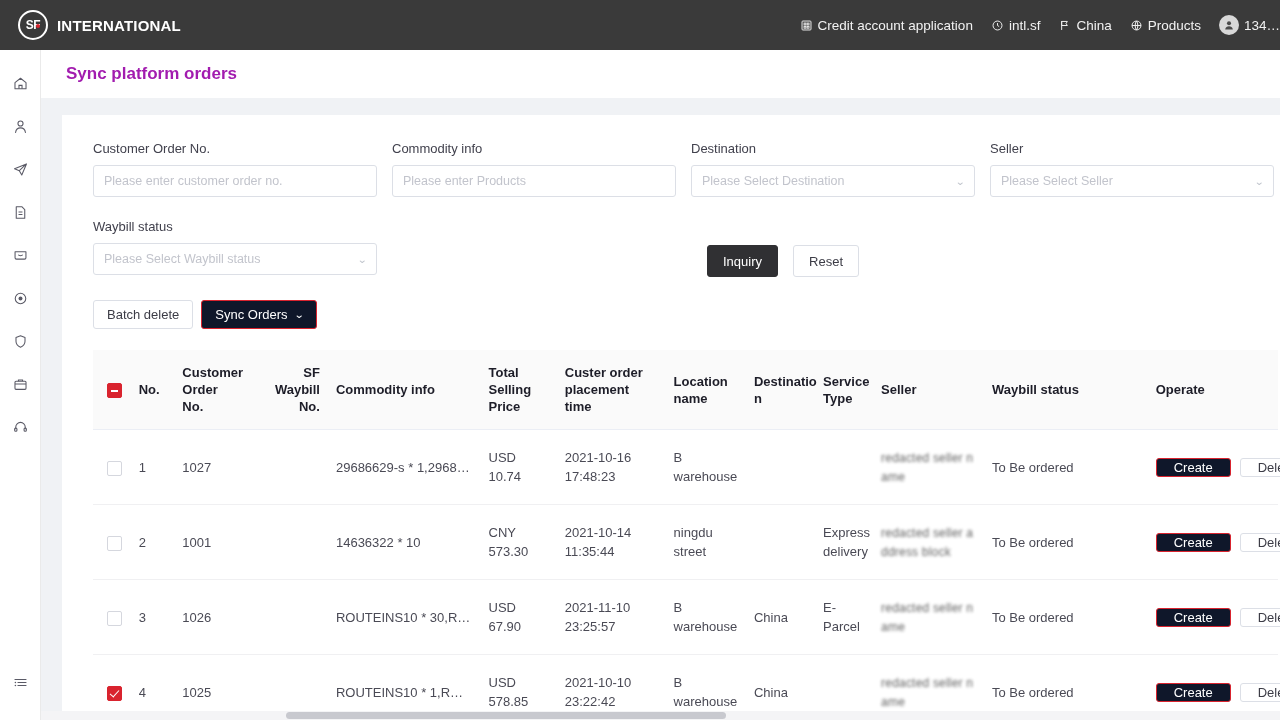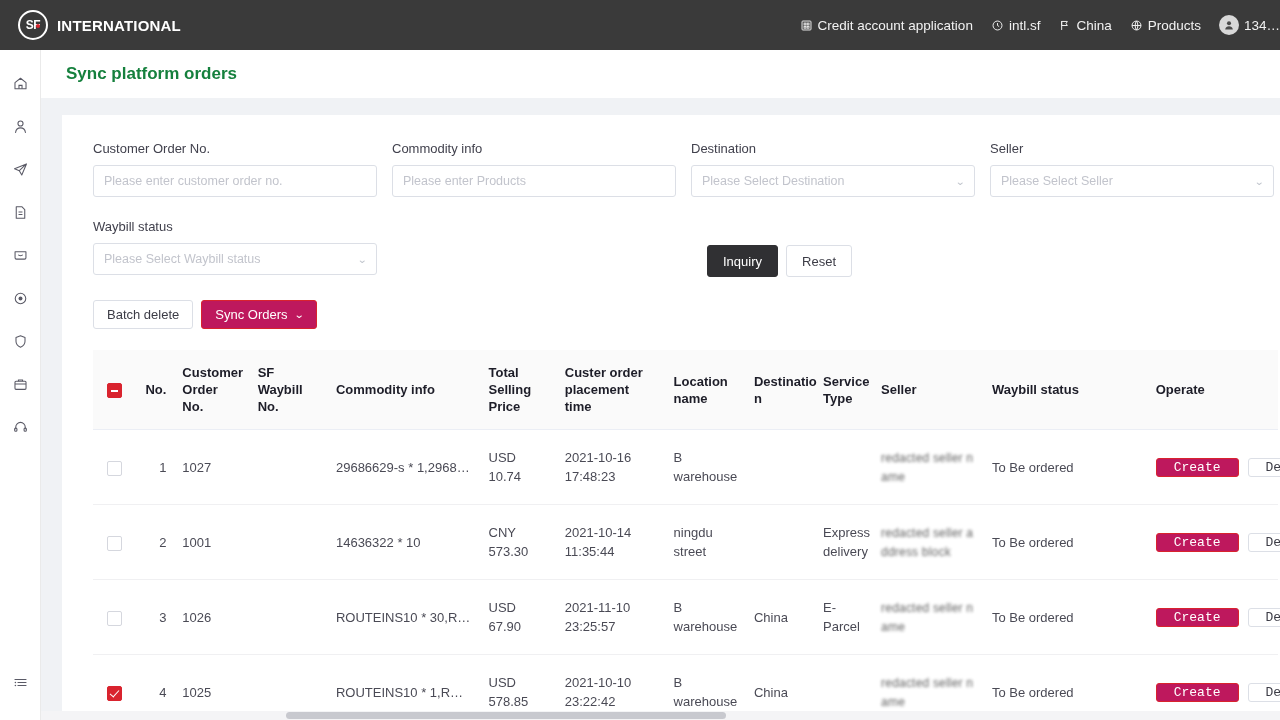--- a/index.html
+++ b/index.html
@@ -60,21 +60,21 @@
     color: #5a5a66; cursor: pointer;
   }
   .side-bottom { margin-top: auto; margin-bottom: 14px; }
   
   .page-header {
     position: absolute; top: 50px; left: 41px; width: 1239px; height: 48px;
     background: #ffffff;
     display: flex; align-items: center;
   }
   .page-title {
-    font-size: 17px; font-weight: 700; color: #15803d; margin-left: 25px;
+    font-size: 17px; font-weight: 700; color: #a21caf; margin-left: 25px;
   }
   
   .content {
     position: absolute; top: 98px; left: 41px; width: 1239px; height: 622px;
     background: #f0f2f5; padding: 17px 0 0 21px;
     overflow: hidden;
   }
   .panel {
     width: 1239px; min-height: 605px; background: #ffffff;
     padding: 26px 0 0 31px;
@@ -105,44 +105,44 @@
   }
   .daterange .to { color: #5a5a66; font-size: 12.5px; }
   .dr-seg { flex: 1; text-align: center; }
   .btn {
     height: 32px; border-radius: 3px; font-size: 13px; cursor: pointer;
     display: inline-flex; align-items: center; justify-content: center;
     border: 1px solid #dcdfe6; background: #fff; color: #3c3c46;
     padding: 0 15px; white-space: nowrap;
   }
   .btn-dark { background: #303033; border-color: #303033; color: #fff; font-weight: 400; }
-  .btn-red { background: #be185d; border-color: #d9232e; color: #fff; }
-  .btn-group-search { display: flex; gap: 8px; margin-left: 16px; margin-top: 26px; }
+  .btn-red { background: #0f172a; border-color: #d9232e; color: #fff; }
+  .btn-group-search { display: flex; gap: 15px; margin-left: 16px; margin-top: 26px; }
   
   .actions { display: flex; gap: 8px; margin-top: 23px; }
   .actions .btn { height: 29px; font-size: 13px; padding: 0 13px; }
   .dd-caret { margin-left: 7px; font-size: 10px; transform: scaleX(1.3); }
   
   .table-wrap { margin-top: 21px; width: 1195px; position: relative; }
   table { border-collapse: collapse; width: 1185px; table-layout: fixed; }
   thead th {
     background: #fafafa; text-align: left; vertical-align: middle;
     font-size: 13px; font-weight: 700; color: #1d1d28;
     padding: 14px 8px; border-bottom: 1px solid #ebeef5;
     height: 72px; line-height: 17px;
   }
   tbody td {
     font-size: 13px; color: #4a4a55; padding: 12px 8px;
     border-bottom: 1px solid #f0f0f2; vertical-align: middle;
     line-height: 19px; height: 75px;
   }
   .c-check { width: 37px; padding-left: 14px !important; }
-  .c-no { width: 43px; text-align: right; }
+  .c-no { width: 43px; }
   .c-cust { width: 74px; }
-  .c-sf { width: 77px; }
+  .c-sf { width: 77px; text-align: right; }
   .c-comm { width: 150px; }
   .c-price { width: 75px; }
   .c-time { width: 107px; }
   .c-loc { width: 79px; }
   .c-dest { width: 68px; }
   .c-svc { width: 57px; }
   .c-seller { width: 109px; }
   .c-status { width: 161px; }
   .c-op { width: 128px; }
   .cb {
@@ -164,21 +164,21 @@
     content: ""; position: absolute; left: 3px; top: 6px;
     width: 7px; height: 2px; background: #fff;
   }
   .blur-txt {
     filter: blur(1.7px);
     color: #555; font-size: 12px; line-height: 16px;
     user-select: none; opacity: 0.92; letter-spacing: 0.2px;
     word-break: break-all;
   }
   .op-cell { display: flex; gap: 9px; align-items: center; }
-  .op-cell .btn { height: 19px; padding: 8px 17px; font-size: 13px; font-family: Liberation Mono, monospace; }
+  .op-cell .btn { height: 19px; padding: 8px 17px; font-size: 13px; }
   .ellip { overflow: hidden; text-overflow: ellipsis; white-space: nowrap; }
   
   .hscroll {
     position: absolute; left: 41px; bottom: 0; width: 1239px; height: 9px;
     background: #f4f4f6; z-index: 45;
   }
   .hscroll-thumb {
     position: absolute; left: 245px; top: 1px; height: 7px; width: 440px;
     background: #c8c9cf; border-radius: 4px;
   }

